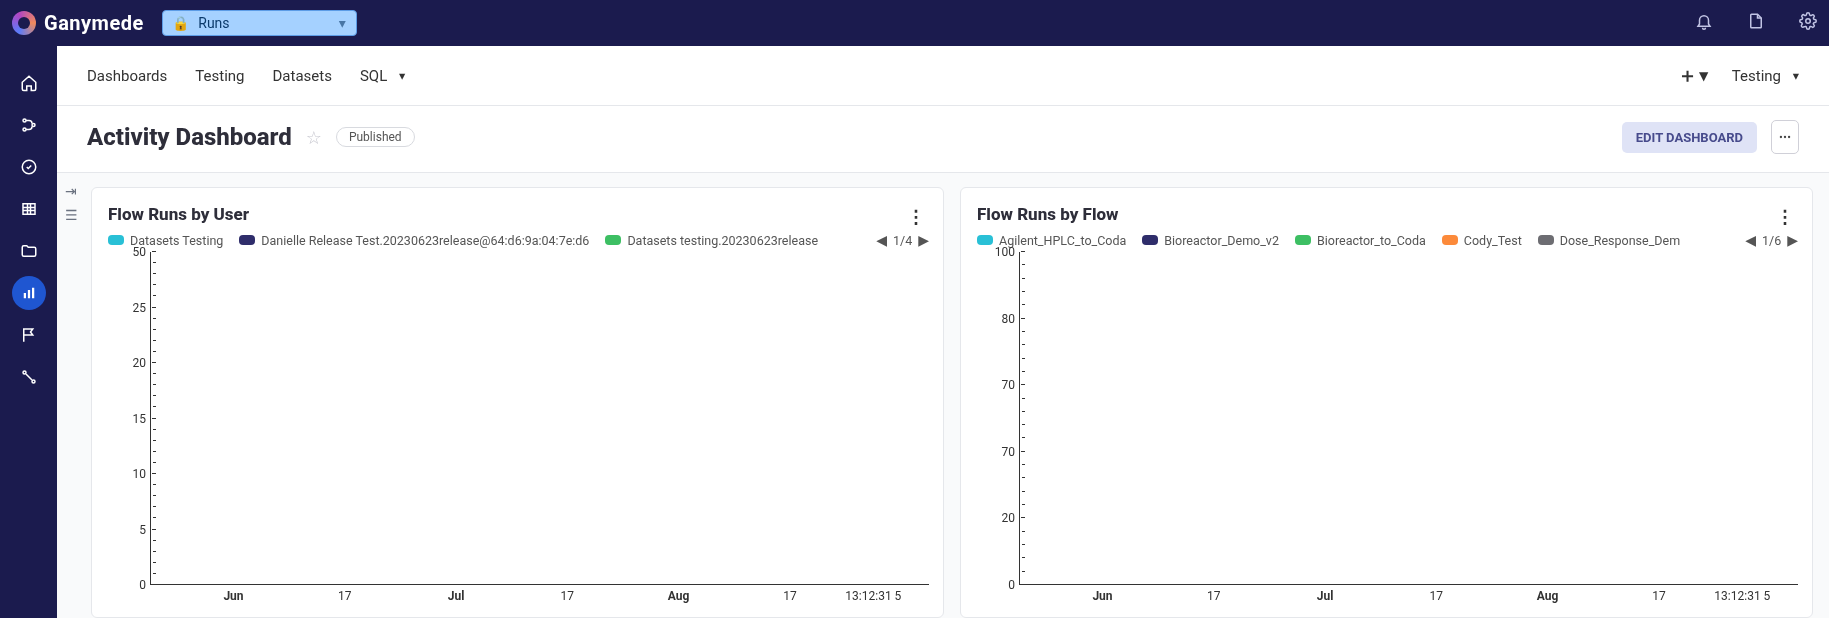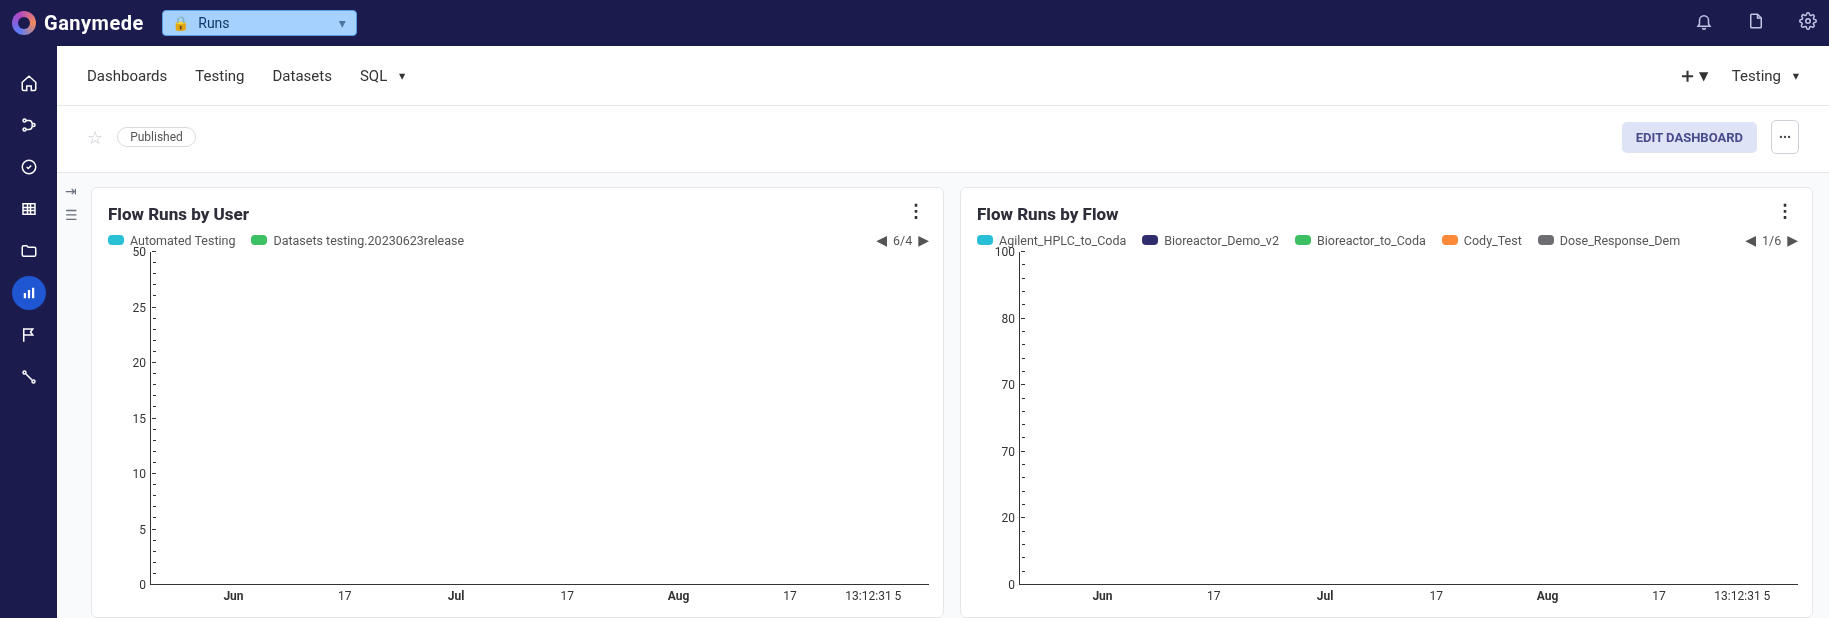--- a/index.html
+++ b/index.html
@@ -36,21 +36,21 @@
   .header h1 { margin:0; font-size:24px; font-weight:800; }
   .star { color:#c8c8d0; font-size:18px; cursor:pointer; }
   .badge { border:1px solid #d8dadf; border-radius:999px; padding:2px 12px; font-size:12px; color:#555; }
   .header .grow { flex:1; }
   .edit-btn { background:#dfe3f6; color:#474b8c; border:none; border-radius:5px; padding:8px 14px; font-weight:700; font-size:13px; cursor:pointer; }
   .more-btn { width:28px; height:34px; border:1px solid #d0d0d8; border-radius:5px; background:#fff; cursor:pointer; display:flex; align-items:center; justify-content:center; }
   .body { flex:1; background:#f9fafb; position:relative; padding:14px 16px 0 34px; display:flex; gap:16px; overflow:hidden; }
   .sidehandles { position:absolute; left:8px; top:10px; display:flex; flex-direction:column; gap:8px; color:#6b7280; }
   .sidehandles span { cursor:pointer; font-size:14px; }
   .card { flex:1; background:#fff; border:1px solid var(--border); border-radius:6px; padding:12px 14px 8px 14px; display:flex; flex-direction:column; min-width:0; }
-  .card-head { display:flex; align-items:flex-start; justify-content:space-between; }
+  .card-head { display:flex; align-items:center; justify-content:space-between; }
   .card-title { font-weight:800; font-size:17px; margin:4px 0 8px 2px; }
   .kebab { font-size:18px; font-weight:700; cursor:pointer; color:#333; padding:0 4px; }
   .legend { display:flex; align-items:center; gap:16px; font-size:12.5px; color:#555; margin-left:2px; white-space:nowrap; overflow:hidden; }
   .swatch { width:16px; height:10px; border-radius:4px; flex:0 0 auto; }
   .legend-item { display:flex; align-items:center; gap:6px; flex:0 0 auto; }
   .pager { margin-left:auto; display:flex; align-items:center; gap:6px; color:#555; flex:0 0 auto; }
   .pager .tri { font-size:14px; cursor:pointer; }
   .chart-wrap { flex:1; position:relative; margin-top:4px; }
   .yaxis { position:absolute; left:0; top:0; bottom:24px; width:44px; }
   .yaxis .ylbl { position:absolute; right:4px; transform:translateY(50%); font-size:12px; color:#333; }
@@ -160,20 +160,21 @@
     <span class="item">Datasets</span>
     <span class="item"><span>SQL</span>&nbsp;<small>▾</small></span>
     <div class="grow"></div>
     <div class="right">
       <span class="plus">＋<small>▾</small></span>
       <span class="item"><span>Testing</span>&nbsp;<small>▾</small></span>
     </div>
   </div>
 
   <div class="header">
+    <h1>Activity Dashboard</h1>
     <span class="star">☆</span>
     <span class="badge">Published</span>
     <div class="grow"></div>
     <button class="edit-btn">EDIT DASHBOARD</button>
     <button class="more-btn">
       <svg width="14" height="14" viewBox="0 0 24 24" fill="#444">
           <circle cx="5" cy="12" r="2"></circle>
           <circle cx="12" cy="12" r="2"></circle>
           <circle cx="19" cy="12" r="2"></circle>
         </svg>
@@ -187,29 +188,33 @@
     </div>
 
     <div class="card">
       <div class="card-head">
         <div class="card-title">Flow Runs by User</div>
         <span class="kebab">⋮</span>
       </div>
       <div class="legend" id="legend-left">
           <span class="legend-item">
             <span class="swatch" style="background: rgb(41, 192, 214);"></span>
-            <span>Automated Testing</span>
+            <span>Datasets Testing</span>
+          </span>
+          <span class="legend-item">
+            <span class="swatch" style="background: rgb(47, 45, 107);"></span>
+            <span>Danielle Release Test.20230623release@64:d6:9a:04:7e:d6</span>
           </span>
           <span class="legend-item">
             <span class="swatch" style="background: rgb(61, 191, 99);"></span>
             <span>Datasets testing.20230623release</span>
           </span>
           <span class="pager">
             <span class="tri">◀</span>
-            <span>6/4</span>
+            <span>1/4</span>
             <span class="tri">▶</span>
           </span>
         </div>
       <div class="chart-wrap">
         <div class="yaxis" id="yaxis-left">
             <span class="ylbl" style="bottom: 0%;">0</span>
             <span class="tick" style="bottom: 0%;"></span>
             <span class="ylbl" style="bottom: 16.6667%;">5</span>
             <span class="tick" style="bottom: 16.6667%;"></span>
             <span class="ylbl" style="bottom: 33.3333%;">10</span>

